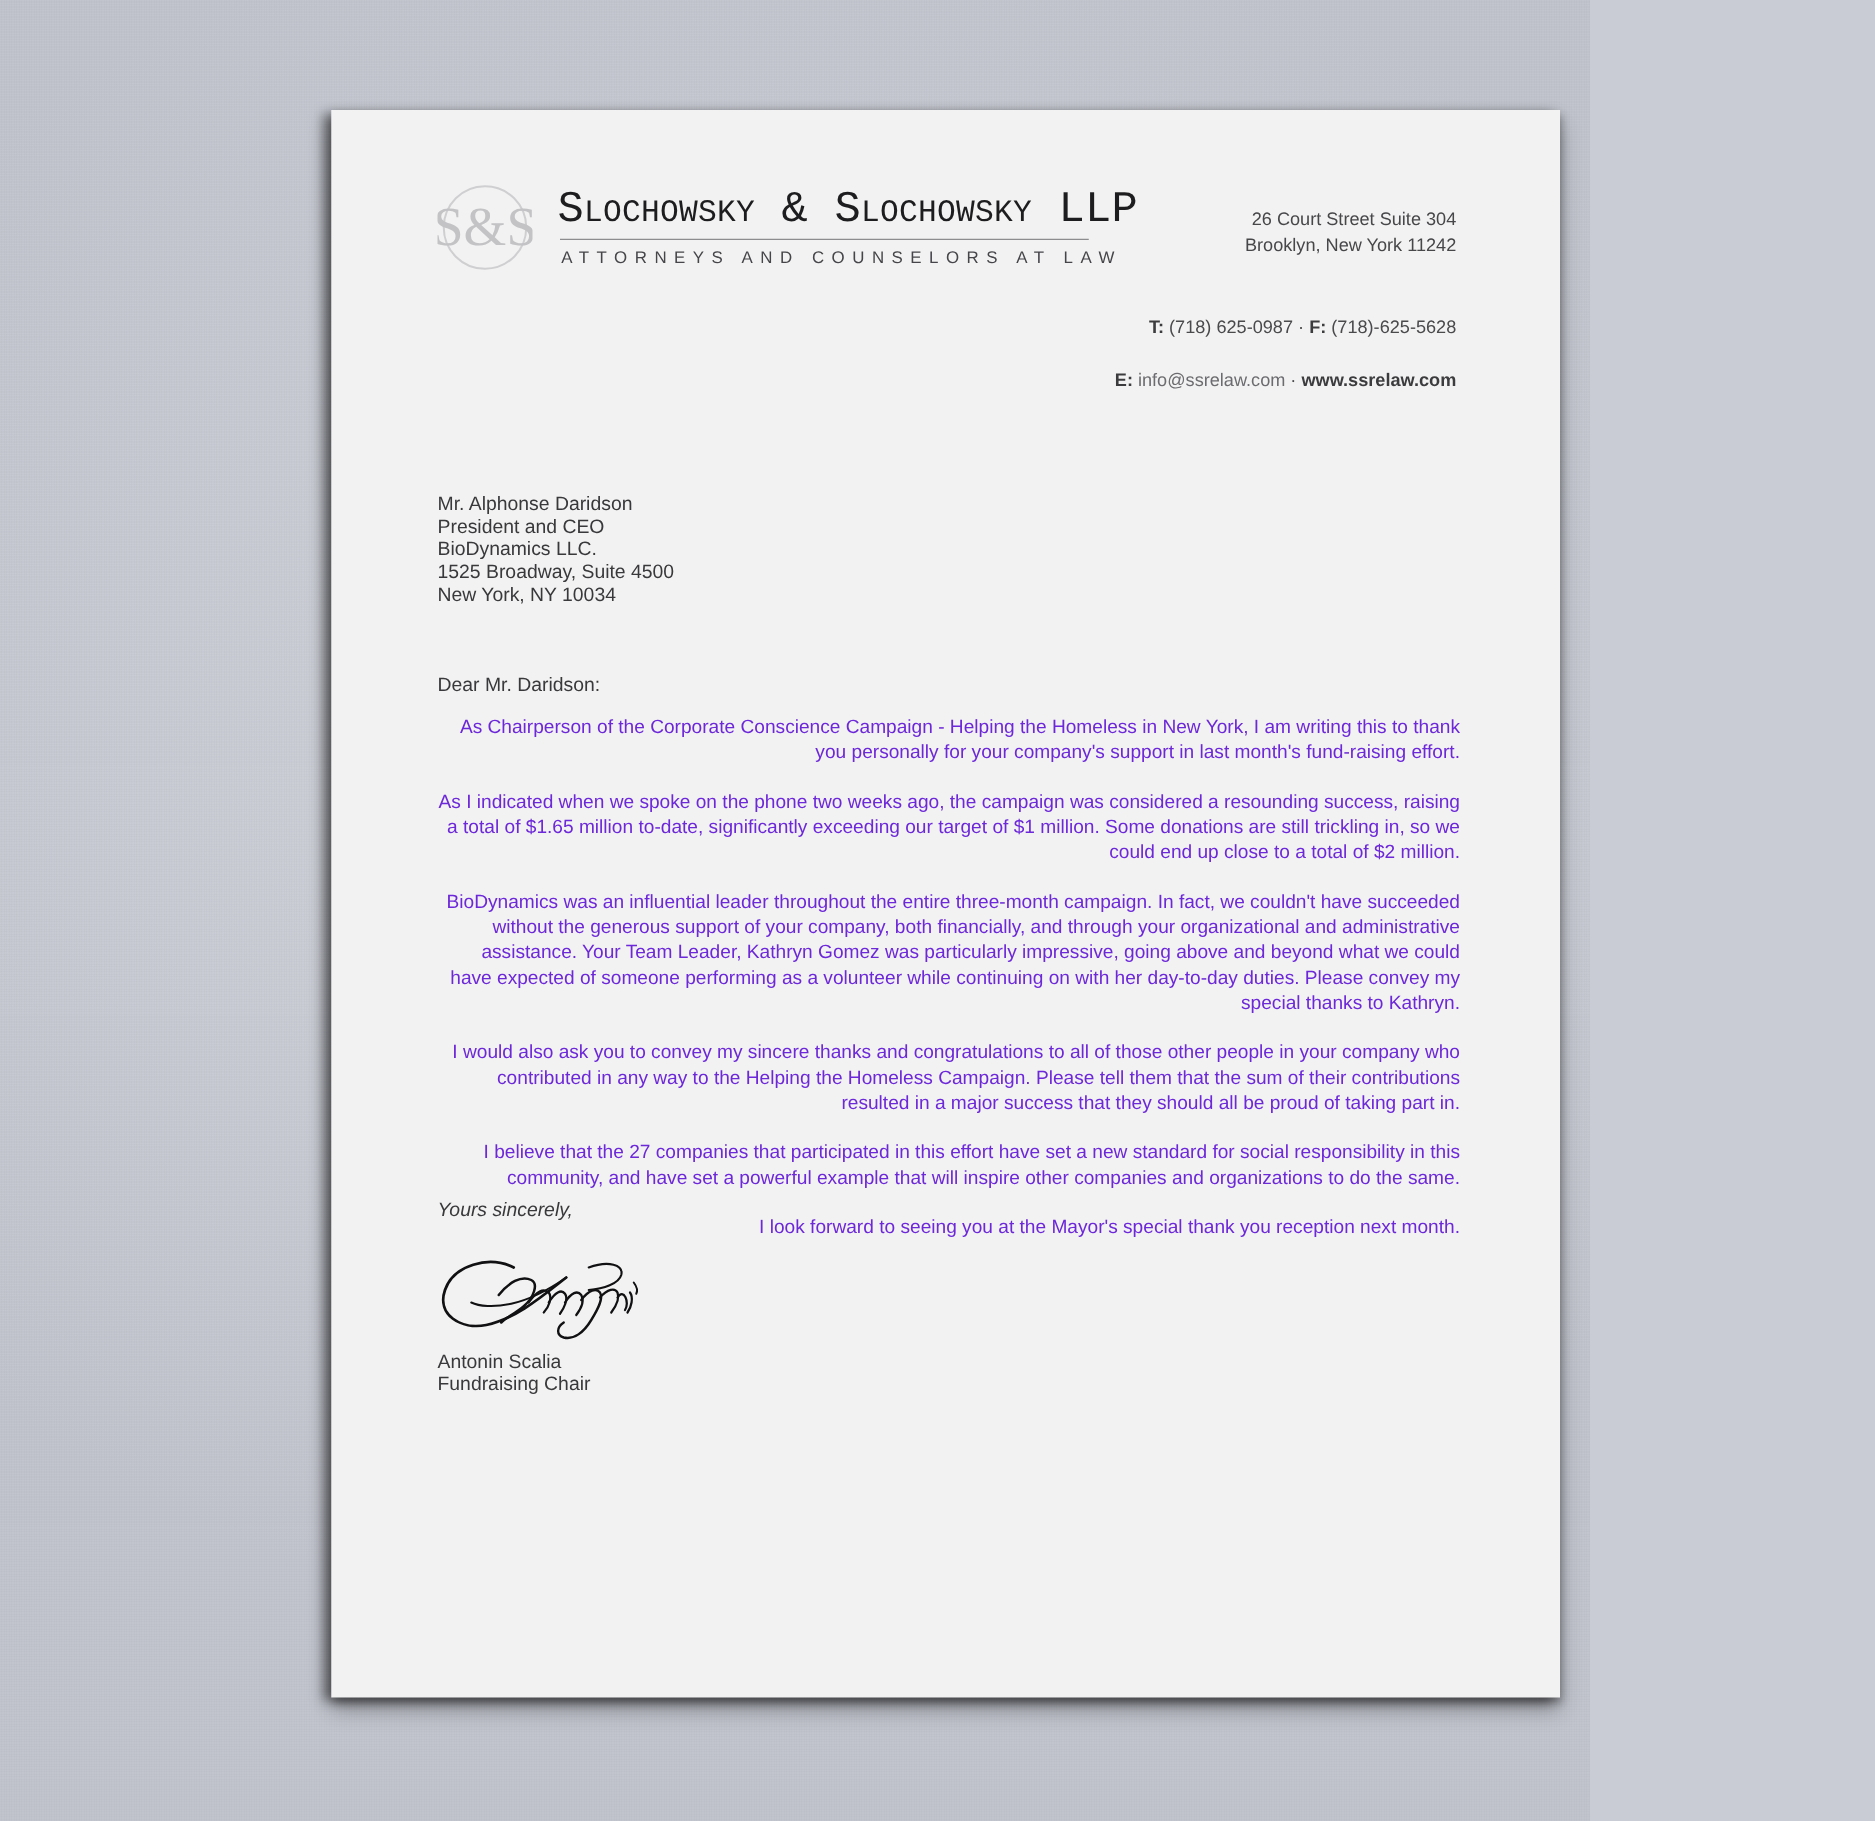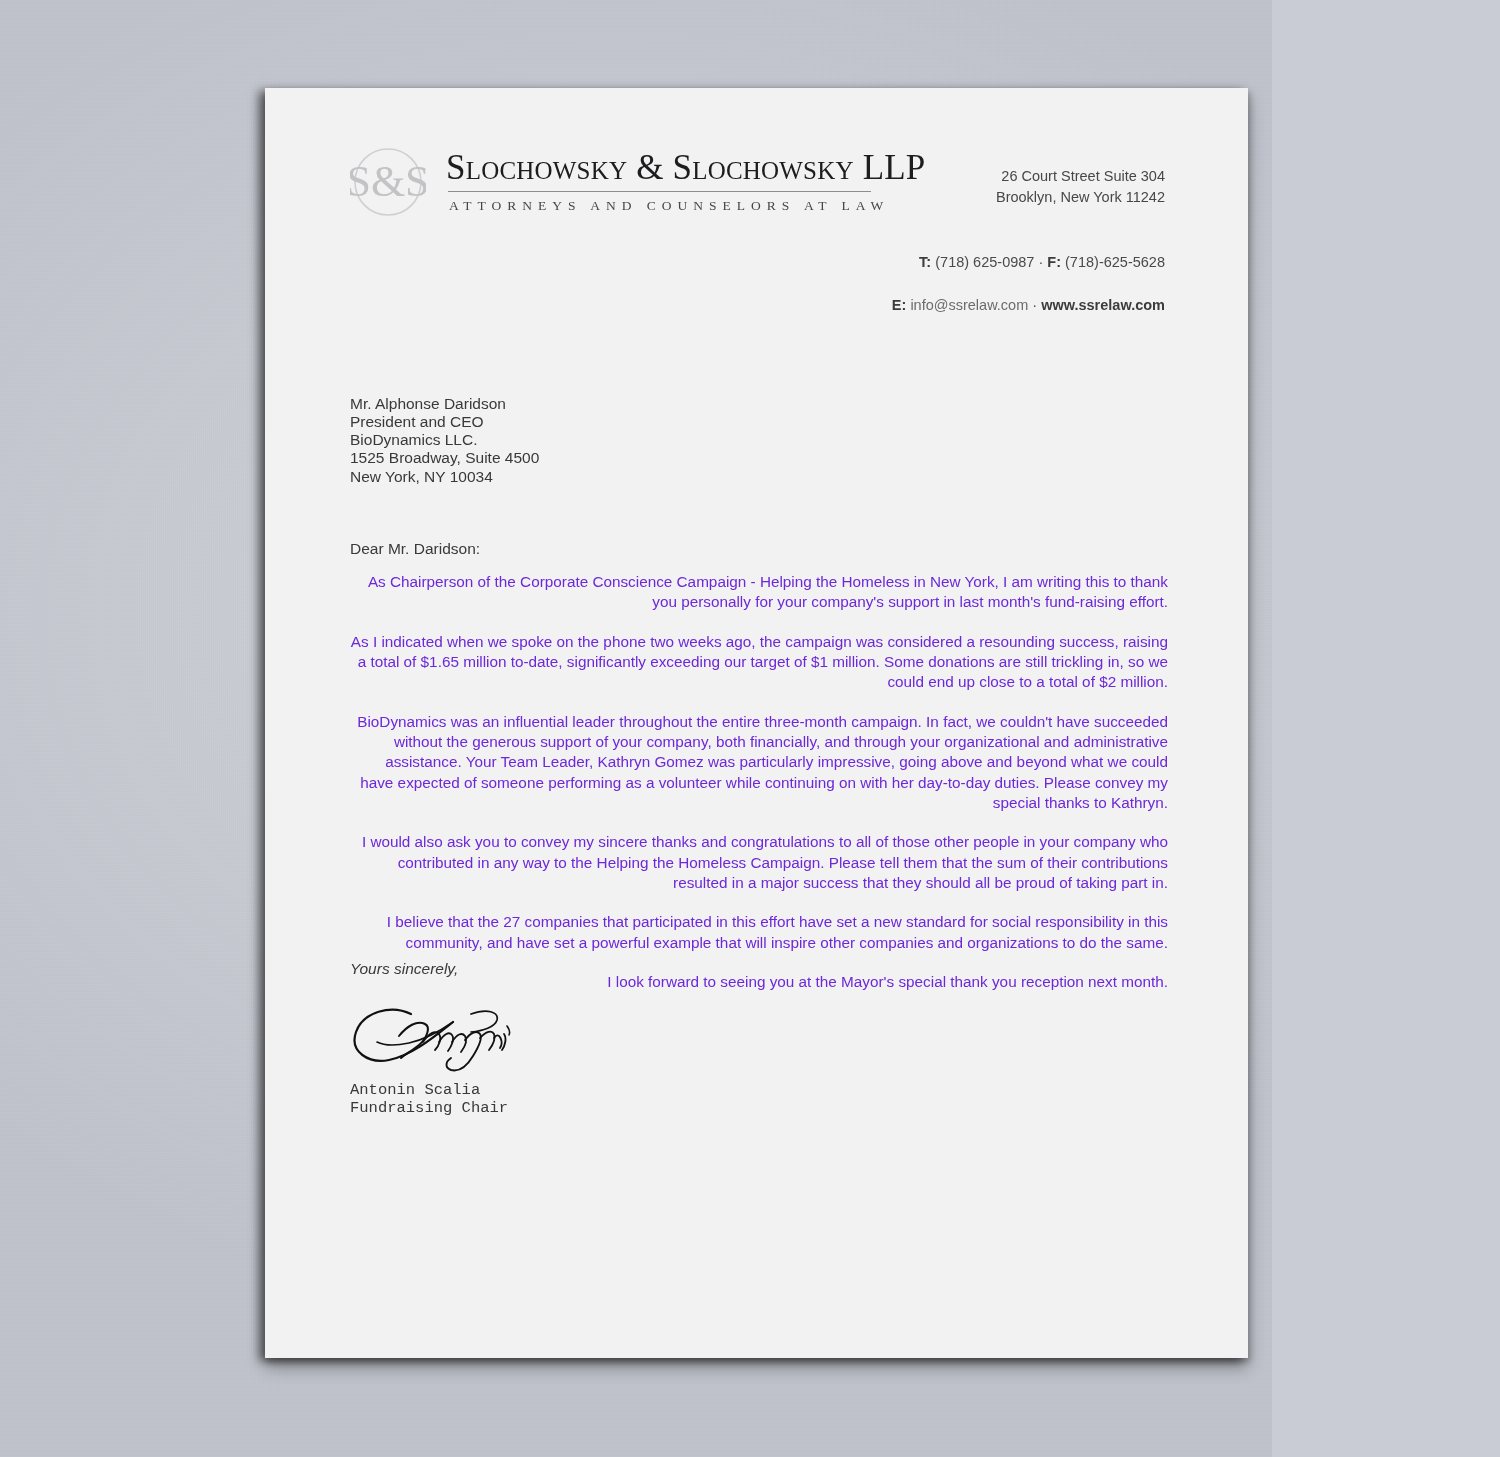--- a/index.html
+++ b/index.html
@@ -67,36 +67,36 @@
     height: 76px;
     flex: 0 0 76px;
     position: relative;
   }
   .monogram svg { display: block; }
 
   .brandtext {
     margin-left: 20px;
   }
   .firmname {
-    font-family: Liberation Serif, serif;
+    font-family: Liberation Mono, monospace;
     font-size: 35px;
     line-height: 1.02;
     color: #1d1d1f;
     letter-spacing: .2px;
     white-space: nowrap;
     font-variant: small-caps;
   }
   .rule {
     height: 1px;
     background: #8d8d90;
     margin: 5px 0 6px 2px;
     width: 423px;
   }
   .tagline {
-    font-family: Liberation Serif, serif;
+    font-family: Liberation Sans, sans-serif;
     font-size: 13.5px;
     color: #46464a;
     letter-spacing: 6.0px;
     white-space: nowrap;
     padding-left: 3px;
   }
 
   .contact {
     position: absolute;
     right: 83px;
@@ -164,21 +164,20 @@
   }
   .signature svg { display: block; }
 
   .signer {
     position: absolute;
     left: 85px;
     top: 993px;
     font-size: 15.5px;
     line-height: 1.19;
     color: #39393c;
-    font-family: Liberation Mono, monospace;
   }
   .signer div { white-space: nowrap; }
 </style>
 </head>
 <body>
 
 <div id="scene">
 
   <div id="page">
 

